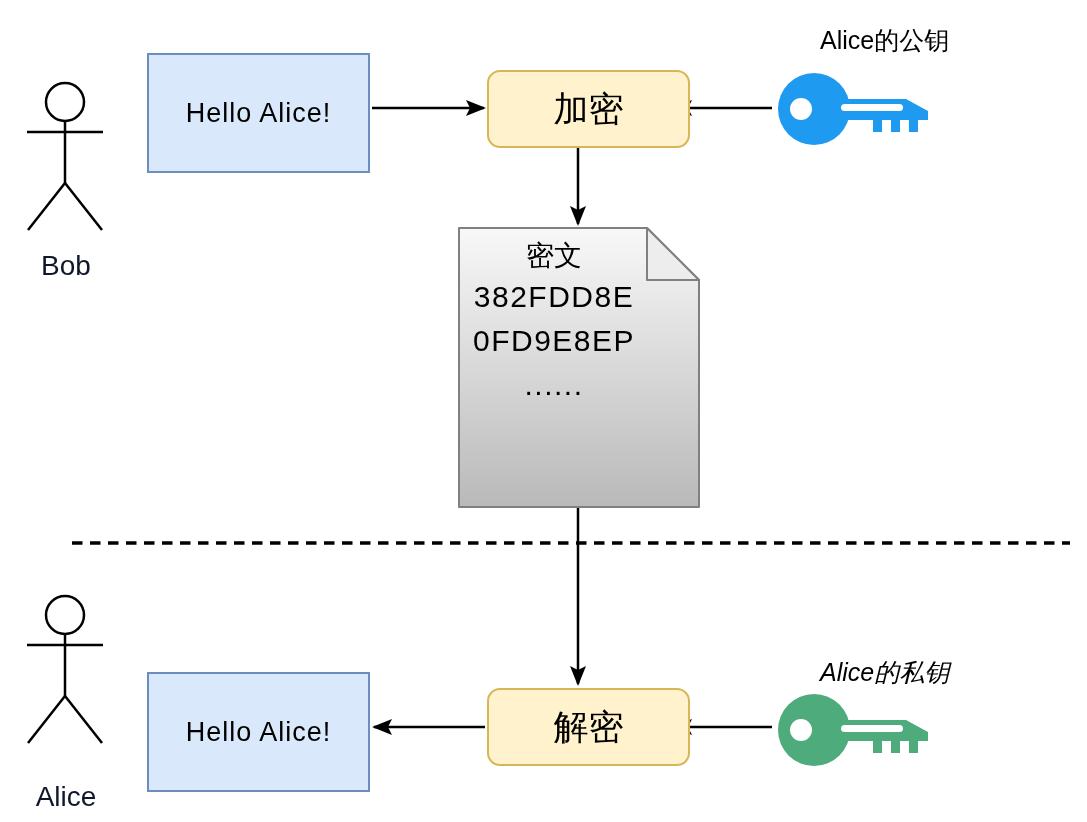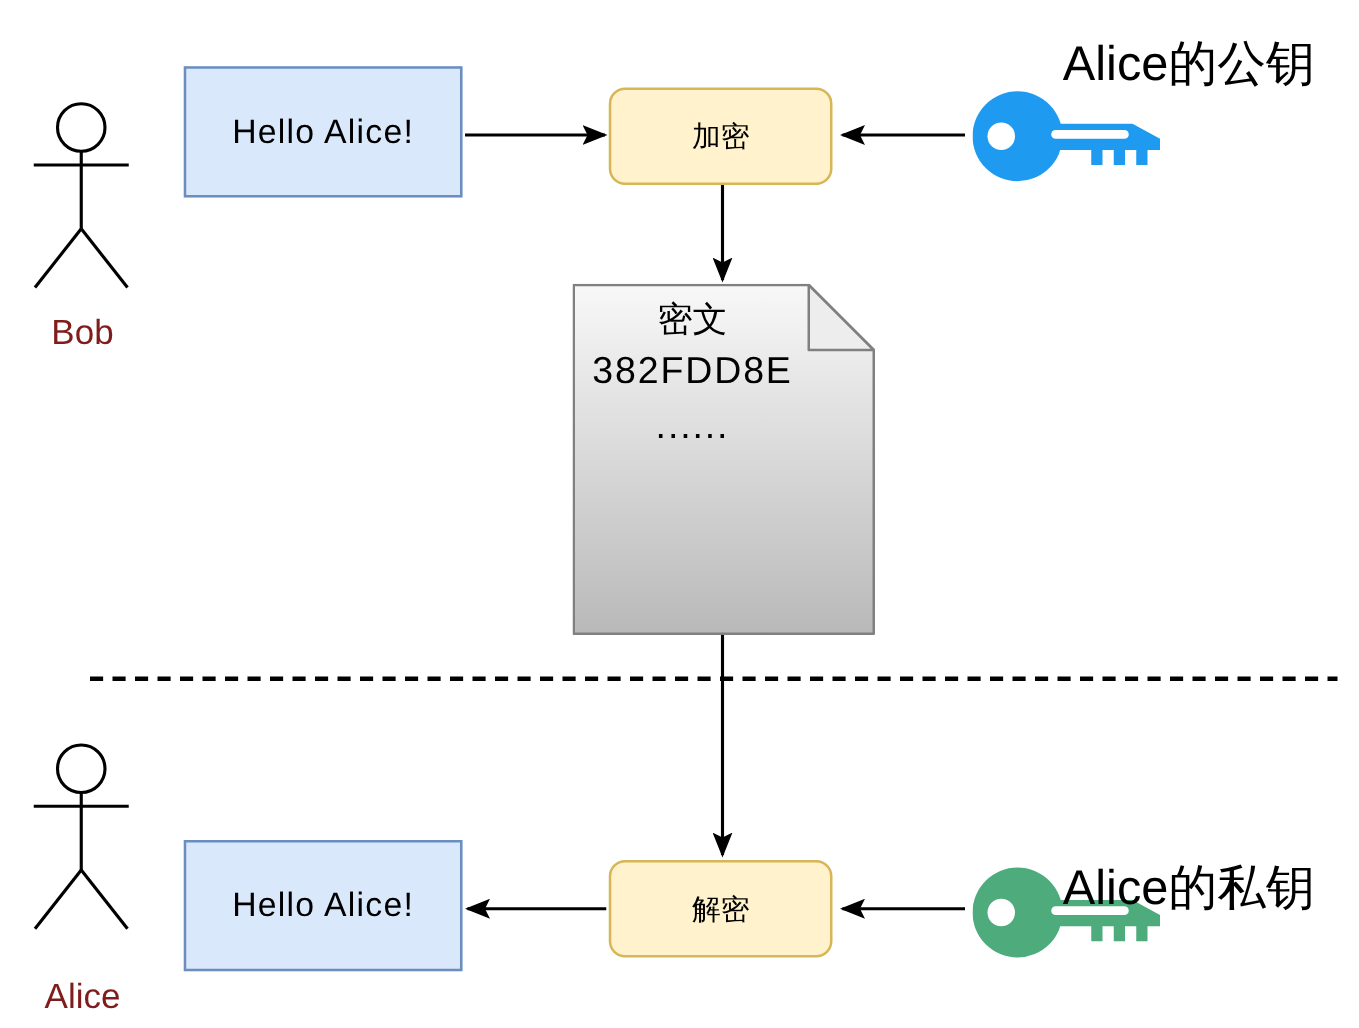--- a/index.html
+++ b/index.html
@@ -9,56 +9,56 @@
     background:#ffffff;
     font-family:"Liberation Sans","DejaVu Sans",sans-serif;
     overflow:hidden;
   }
   .overlay{position:absolute;left:0;top:0;}
 
   .node{position:absolute;display:flex;align-items:center;justify-content:center;
         box-sizing:border-box;text-align:center;color:#000;}
 
   .msg-box{
-    width:223px;height:105px;
+    width:223px;height:120px;
     background:var(--message-fill,#DAE8FC);
     border:2px solid var(--message-border,#6C8EBF);
     font-size:27px;letter-spacing:1px;
   }
   .msg-top{left:147px;top:53px;}
   .msg-bottom{left:147px;top:672px;}
 
   .process-box{
-    width:179px;height:78px;
+    width:203px;height:78px;
     background:var(--process-fill,#FFF2CC);
     border:2px solid var(--process-border,#D6B656);
     border-radius:13px;
-    font-size:23px;
+    font-size:35px;
   }
   .encrypt{left:487px;top:70px;}
   .decrypt{left:487px;top:688px;}
 
   .actor-label{position:absolute;left:20px;width:92px;text-align:center;
-               font-size:28px;color:#7f1d1d;}
+               font-size:28px;color:#0f172a;}
   .bob-label{top:250px;}
   .alice-label{top:781px;}
 
   .doc-shape{position:absolute;left:458px;top:227px;}
   .doc-text{position:absolute;left:458px;top:227px;width:192px;text-align:center;color:#000;}
   .doc-title{margin-top:12px;font-size:28px;line-height:34px;}
   .doc-lines{margin-top:2px;font-size:30px;line-height:44px;letter-spacing:1.5px;}
 
   .key-wrap{position:absolute;width:150px;height:74px;}
   .key-public-wrap{left:778px;top:72px;color:var(--public-key,#1E9BF0);}
   .key-private-wrap{left:778px;top:693px;color:var(--private-key,#4DAB7C);}
 
-  .key-label{position:absolute;width:262px;left:820px;text-align:center;
-             font-size:39px;color:#000;}
+  .key-label{position:absolute;width:262px;left:820px;
+             font-size:25px;color:#000;}
   .key-label-public{top:24px;}
-  .key-label-private{top:683px;}
+  .key-label-private{top:656px;font-style:italic;}
 </style>
 </head>
 <body>
 
 <div class="canvas">
 
   <svg class="overlay" width="1087" height="822" viewBox="0 0 1087 822">
     <defs>
       <marker id="arr" viewBox="0 0 20 16" refX="18" refY="8" markerWidth="20" markerHeight="16" markerUnits="userSpaceOnUse" orient="auto">
         <path d="M0,0 L20,8 L0,16 L4,8 Z" fill="var(--stroke,#000)"></path>
@@ -107,20 +107,21 @@
         <stop offset="1" style="stop-color:var(--doc-bottom,#B9B9B9)"></stop>
       </linearGradient>
     </defs>
     <path d="M1,1 H189 L241,53 V280 H1 Z" fill="url(#docGrad)" stroke="var(--doc-border,#808080)" stroke-width="2" stroke-linejoin="round"></path>
     <path d="M189,1 L189,53 L241,53 Z" fill="var(--doc-fold,#EDEDED)" stroke="var(--doc-border,#808080)" stroke-width="2" stroke-linejoin="round"></path>
   </svg>
   <div class="doc-text">
     <div class="doc-title">密文</div>
     <div class="doc-lines">
       <div>382FDD8E</div>
+      <div>0FD9E8EP</div>
       <div>......</div>
     </div>
   </div>
 
   <div class="key-wrap key-public-wrap">
     <svg width="150" height="74" viewBox="0 0 150 74">
       <circle cx="36" cy="37" r="36" fill="currentColor"></circle>
       <path d="M58,27 H128 L150,39 V48 H140 V60 H131 V48 H122 V60 H113 V48 H104 V60 H95 V48 H58 Z" fill="currentColor"></path>
       <circle cx="23" cy="37" r="11" fill="#ffffff"></circle>
       <rect x="63" y="32" width="62" height="7" rx="3.5" fill="#ffffff"></rect>

